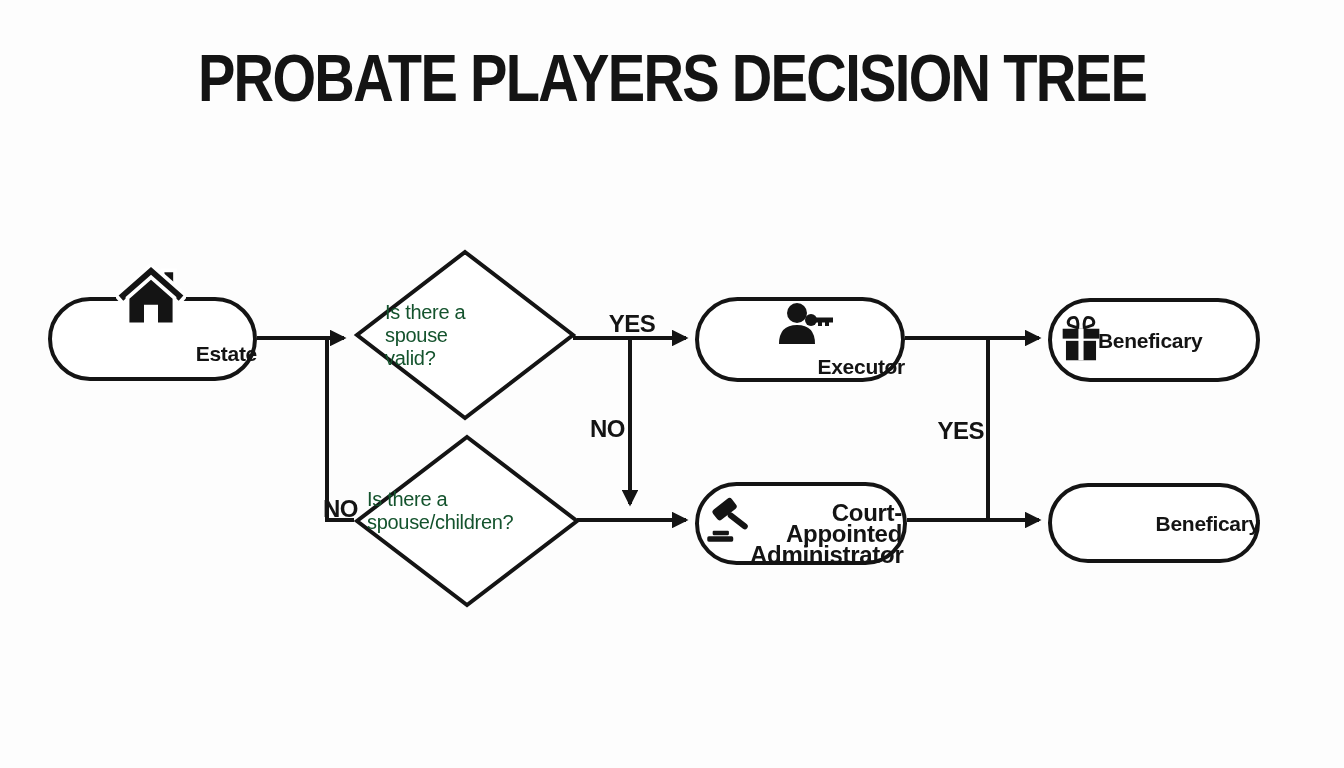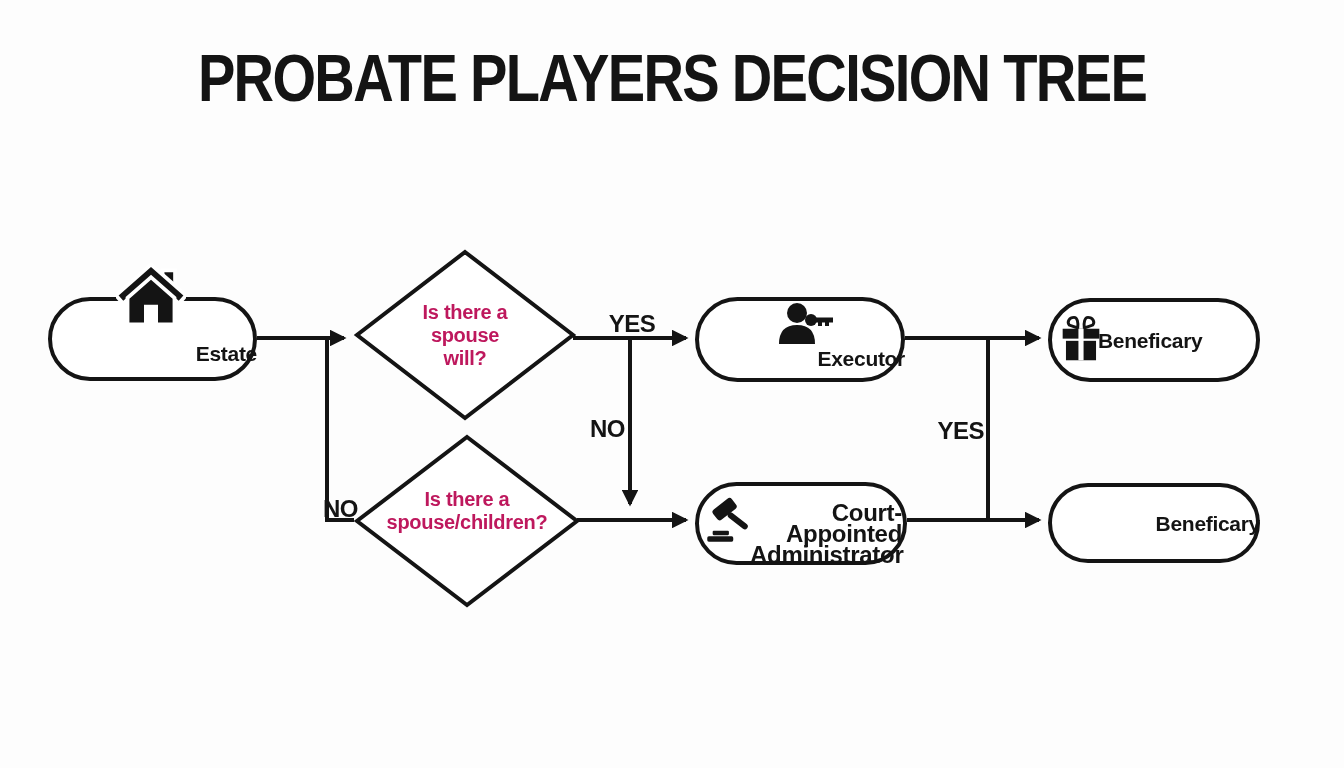--- a/index.html
+++ b/index.html
@@ -19,22 +19,22 @@
   svg.wires{position:absolute;left:0;top:0;}
   .pill{
     position:absolute;box-sizing:border-box;background:#ffffff;
     border:4px solid #141414;border-radius:44px;
   }
   .node-label{
     position:absolute;font-weight:700;font-size:21px;color:#141414;
     text-align:right;letter-spacing:-0.3px;
   }
   .diamond-label{
-    position:absolute;font-weight:700;font-size:20px;line-height:23px;
-    text-align:center;color:#be185d;letter-spacing:-0.3px;
+    position:absolute;font-weight:400;font-size:20px;line-height:23px;
+    text-align:left;color:#14532d;letter-spacing:-0.3px;
   }
   .edge-label{
     position:absolute;font-weight:700;font-size:24px;color:#141414;
     letter-spacing:-0.5px;
   }
   .icon{position:absolute;}
   .two-line{line-height:21px;font-size:24px;}
 </style>
 </head>
 <body>
@@ -71,38 +71,38 @@
       <path d="M16.6 4.2 h3 v4.6 h-3 z"></path>
       <path d="M12 2.4 L0.9 12.2 l1.6 1.8 L12 5.6 l9.5 8.4 1.6-1.8 z"></path>
       <path d="M12 6.8 L4.6 13.3 V21.4 h5 v-6.1 h4.8 v6.1 h5 V13.3 z"></path>
     </g>
   </svg>
   <div class="node-label" style="left:48px;top:342px;width:209px;">Estate</div>
 
   <div class="diamond-label" style="left:385px;top:301px;width:160px;">
     <div>Is there a</div>
     <div>spouse</div>
-    <div>will?</div>
+    <div>valid?</div>
   </div>
 
   <div class="diamond-label" style="left:367px;top:488px;width:200px;">
     <div>Is there a</div>
     <div>spouse/children?</div>
   </div>
 
   <div class="pill" style="left:695px;top:297px;width:210px;height:85px;"></div>
   <svg class="icon" style="left:776px;top:302px;" width="58" height="44" viewBox="0 0 58 44">
     <g fill="#141414">
       <circle cx="21" cy="11" r="10"></circle>
       <path d="M3 42 q0-19 18-19 q18 0 18 19 z"></path>
       <circle cx="35" cy="18" r="6"></circle>
       <path d="M38 15.6 h19 v5 h-4 v3.4 h-4 v-3.4 h-3 v3.4 h-4 v-3.4 h-4 z"></path>
     </g>
   </svg>
-  <div class="node-label" style="left:695px;top:347px;width:210px;">Executor</div>
+  <div class="node-label" style="left:695px;top:355px;width:210px;">Executor</div>
 
   <div class="pill" style="left:695px;top:482px;width:212px;height:83px;"></div>
   <svg class="icon" style="left:704px;top:494px;" width="52" height="52" viewBox="0 0 48 48">
     <g fill="#141414">
       <rect x="8" y="8" width="22" height="12" rx="3" transform="rotate(-38 19 14)"></rect>
       <rect x="20" y="22" width="22" height="5.5" rx="2.7" transform="rotate(38 31 25)"></rect>
       <rect x="8" y="34" width="15" height="4" rx="1"></rect>
       <rect x="3" y="39" width="24" height="5" rx="1.5"></rect>
     </g>
   </svg>

